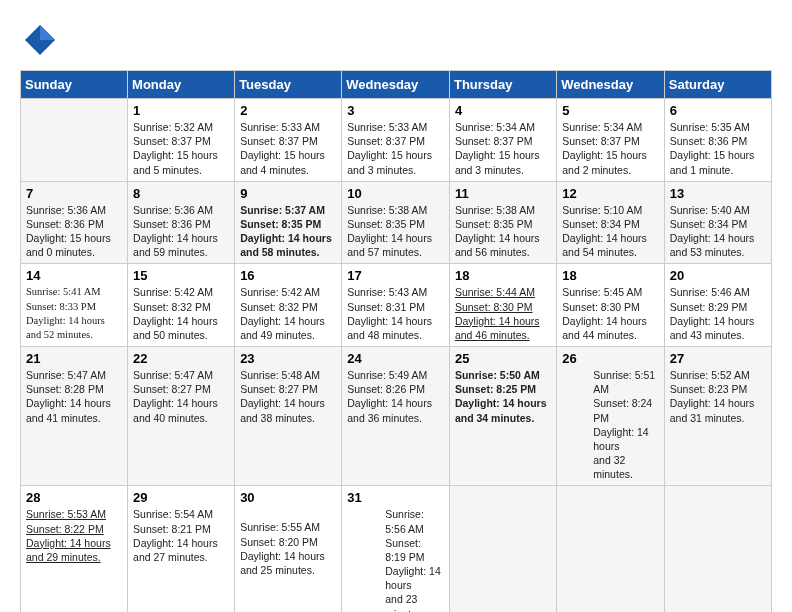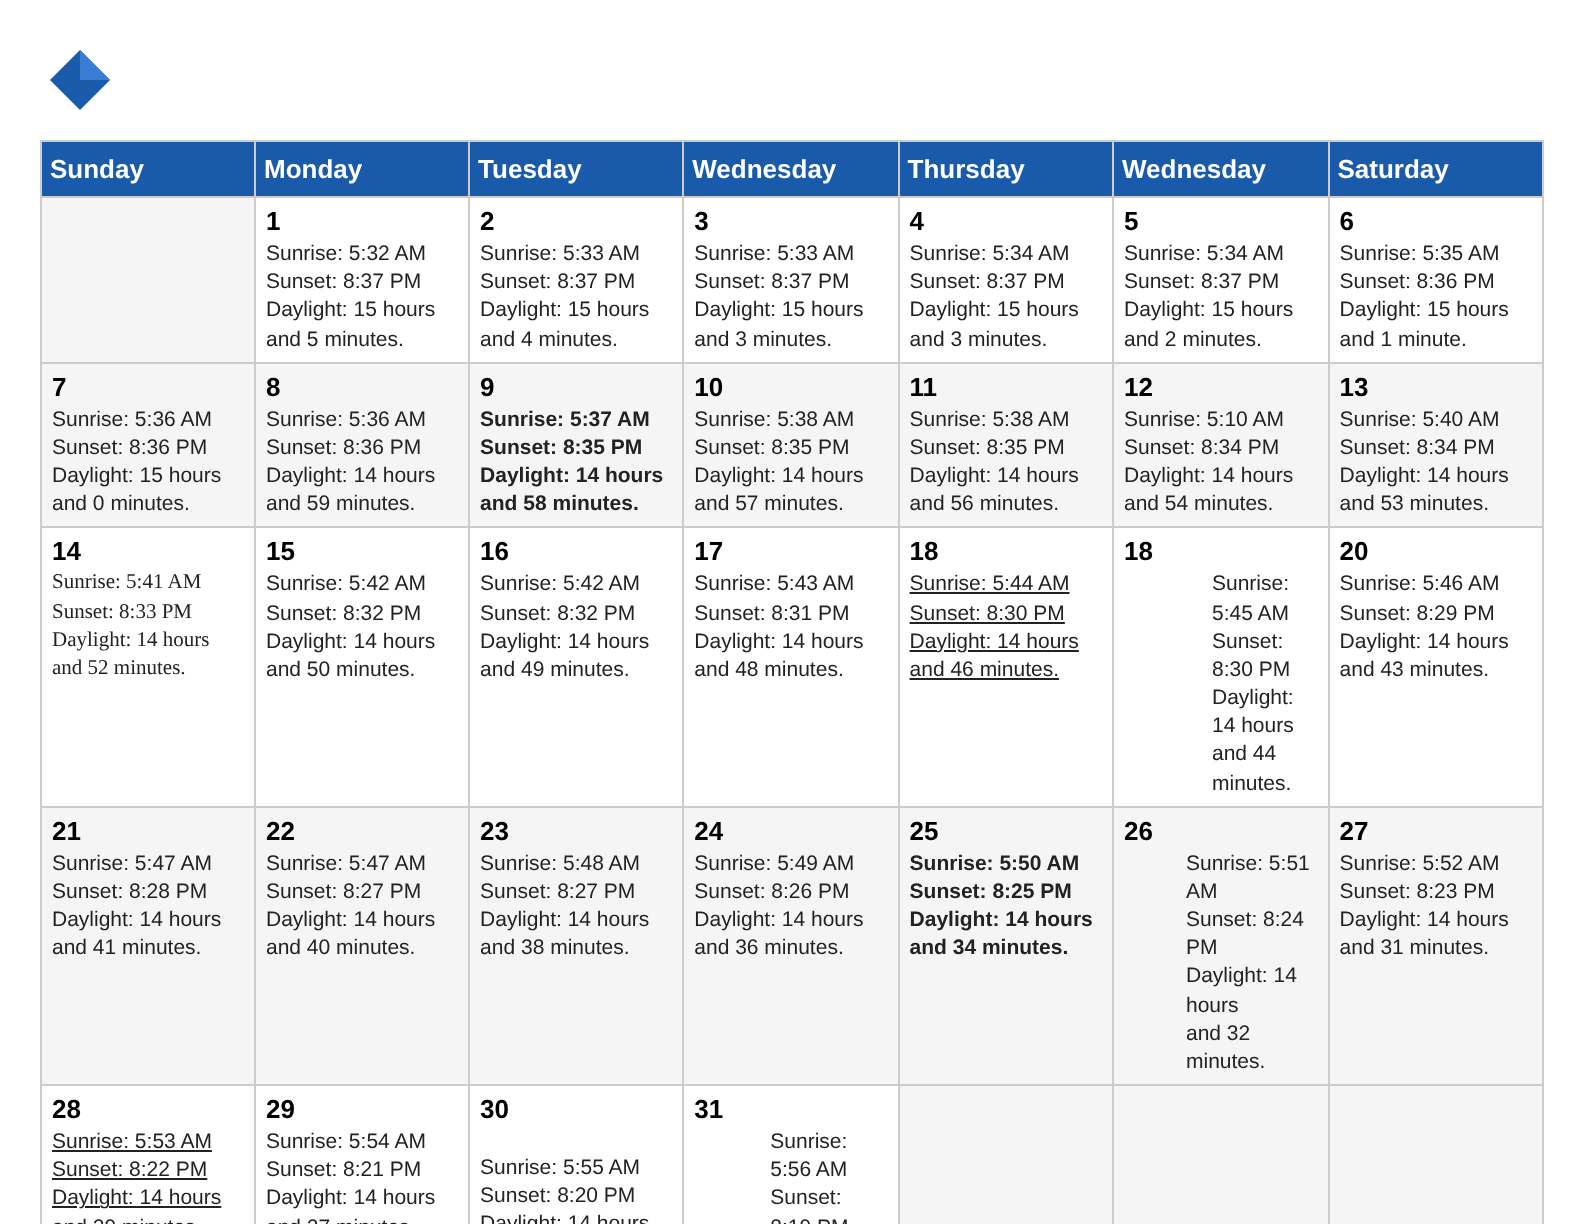--- a/index.html
+++ b/index.html
@@ -242,21 +242,21 @@
         </td>
         <td>
           <span class="day-num">18</span>
           <div class="cell-text" style="white-space: pre-wrap; text-decoration: underline;">Sunrise: 5:44 AM
 Sunset: 8:30 PM
 Daylight: 14 hours
 and 46 minutes.</div>
         </td>
         <td>
           <span class="day-num">18</span>
-          <div class="cell-text" style="white-space: pre-wrap; margin-left: 44px;">Sunrise: 5:45 AM
+          <div class="cell-text" style="white-space: pre-wrap;">Sunrise: 5:45 AM
 Sunset: 8:30 PM
 Daylight: 14 hours
 and 44 minutes.</div>
         </td>
         <td>
           <span class="day-num">20</span>
           <div class="cell-text" style="white-space: pre-wrap;">Sunrise: 5:46 AM
 Sunset: 8:29 PM
 Daylight: 14 hours
 and 43 minutes.</div>

